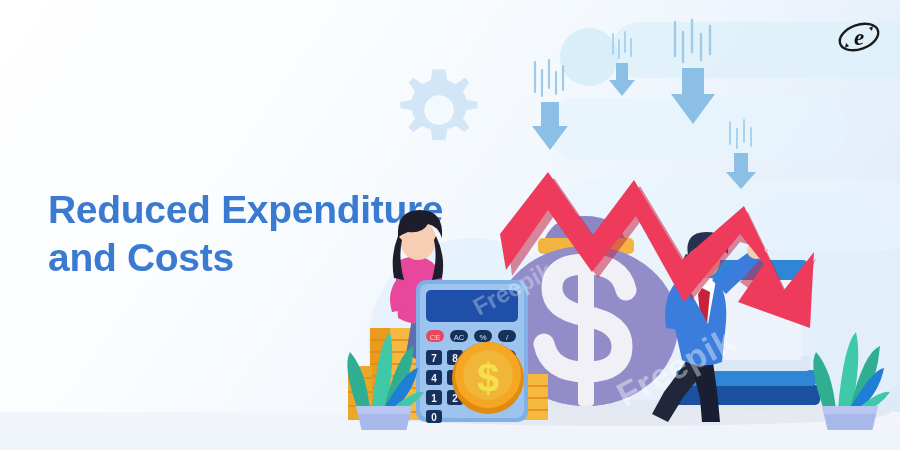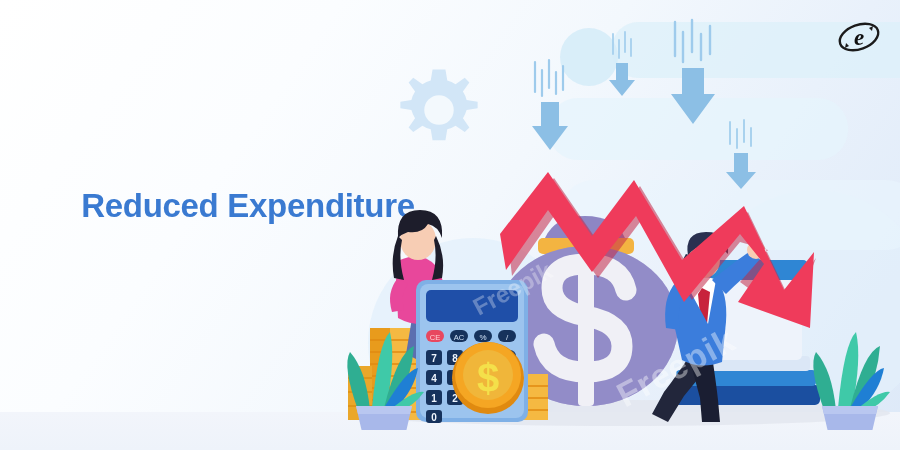--- a/index.html
+++ b/index.html
@@ -28,22 +28,22 @@
     background:#e3e6ee; border-radius:50%; opacity:.85;
   }
   #floor {
     position:absolute; left:0; top:412px; width:900px; height:38px;
     background:linear-gradient(180deg,#f2f5fb 0%, #eef3fa 100%);
   }
 
   
   #headline {
     position:absolute; left:48px; top:186px; width:400px;
-    font-size:33px; line-height:1.24; font-weight:bold;
-    color:#3a7ad1; letter-spacing:-0.3px;text-align:center;
+    font-size:39px; line-height:1.24; font-weight:bold;
+    color:#3a7ad1; letter-spacing:-0.3px;
   }
 
   
   #logo { position:absolute; right:18px; top:14px; width:46px; height:46px; }
 
   
   #gear { position:absolute; left:393px; top:64px; width:92px; height:92px; }
 
   
   .fall { position:absolute; }
@@ -131,20 +131,21 @@
       <line x1="8" y1="4" x2="8" y2="26"></line>
       <line x1="15" y1="11" x2="15" y2="30"></line>
       <line x1="22" y1="2" x2="22" y2="24"></line>
       <line x1="29" y1="10" x2="29" y2="28"></line>
     </g>
     <path d="M12 35 h14 v19 h8 L19 71 L4 54 h8 z" fill="#8cbfe5"></path>
   </svg>
 
   <div id="headline">
     <div>Reduced Expenditure</div>
+    <div>and Costs</div>
   </div>
 
   <svg id="stage" viewBox="0 0 560 300">
 
     <g>
       <rect x="330" y="255" width="150" height="20" rx="5" fill="#1b4fa0"></rect>
       <rect x="336" y="240" width="140" height="16" rx="4" fill="#2f86d4"></rect>
       <rect x="342" y="226" width="128" height="15" rx="4" fill="#dbe7f6"></rect>
       <rect x="338" y="130" width="130" height="20" rx="5" fill="#2f86d4"></rect>
       <rect x="344" y="150" width="118" height="80" rx="5" fill="#eef3fb"></rect>

